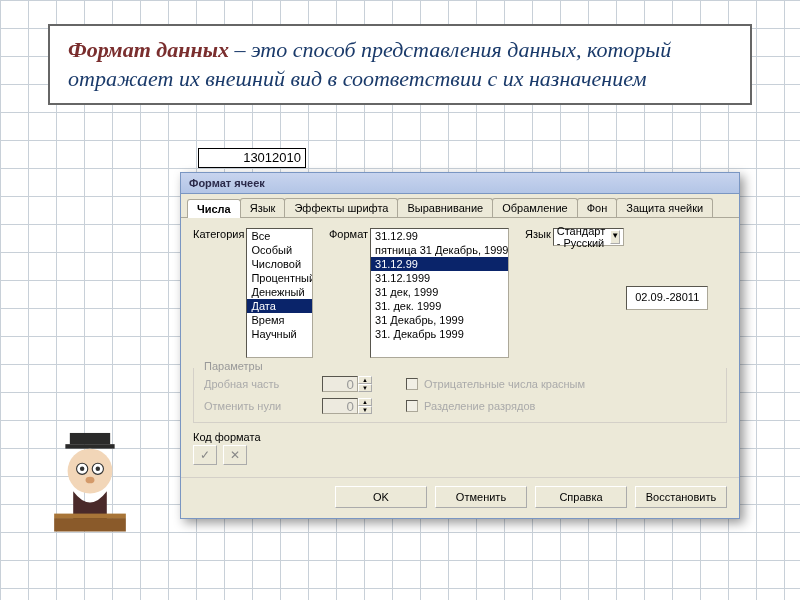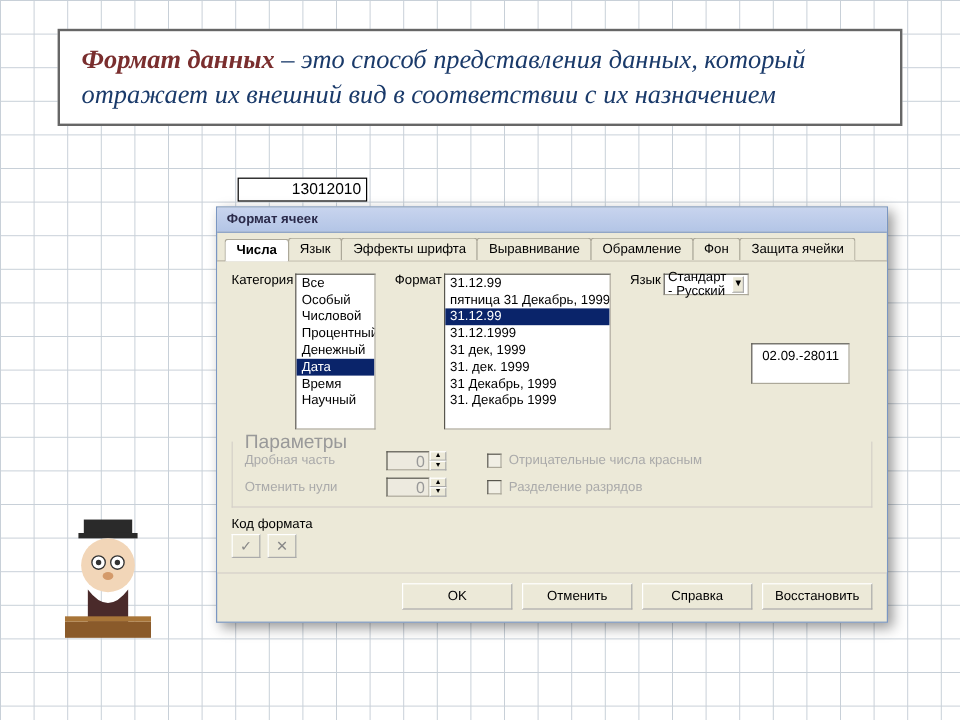--- a/index.html
+++ b/index.html
@@ -28,24 +28,24 @@
 .col { display: flex; flex-direction: row; gap: 2px; }
 .label { font-size: 11px; }
 .listbox { background: #fff; border: 1px inset #aca899; font-size: 11px; height: 130px; overflow: hidden; }
 .listbox .item { padding: 1px 4px; white-space: nowrap; }
 .listbox .item.sel { background: #0a246a; color: #fff; }
 .select { background: #fff; border: 1px inset #aca899; padding: 1px 3px; height: 18px; display: flex; justify-content: space-between; align-items: center; }
 .dropdown-btn { width: 15px; height: 14px; background: #ece9d8; border: 1px outset #fff; font-size: 8px; text-align: center; }
 .category-col { width: 120px; }
 .format-col { width: 180px; }
 .lang-col { width: 180px; }
-.preview-box { margin-top: 58px; border: 1px inset #aca899; background: #fff; padding: 4px 8px; text-align: right; height: 34px; }
+.preview-box { margin-top: 58px; border: 1px inset #aca899; background: #fff; padding: 4px 8px; text-align: right; height: 24px; }
 
 .params-group { margin-top: 10px; border: 1px solid #d4d0c8; border-top: none; padding: 8px 10px; position: relative; }
-.params-legend { position: absolute; top: -8px; left: 6px; background: #ece9d8; padding: 0 4px; color: #999; font-size: 16px; }
+.params-legend { position: absolute; top: -8px; left: 6px; background: #ece9d8; padding: 0 4px; color: #999; font-size: 11px; }
 .params-row { display: flex; gap: 18px; align-items: center; }
 .params-row .lbl { color: #aaa; width: 100px; }
 .spinner { display: flex; align-items: center; }
 .spinner input { width: 36px; height: 16px; border: 1px inset #aca899; text-align: right; padding: 0 3px; color: #999; }
 .spinner .btns { display: flex; flex-direction: column; }
 .spinner .btns div { width: 14px; height: 8px; background: #ece9d8; border: 1px outset #fff; font-size: 6px; line-height: 6px; text-align: center; }
 .chk { display: flex; align-items: flex-end; gap: 6px; color: #aaa; margin-left: 16px; }
 .chk .box { width: 12px; height: 12px; background: #f1efe5; border: 1px inset #aca899; }
 
 .format-code-row { margin-top: 8px; }

